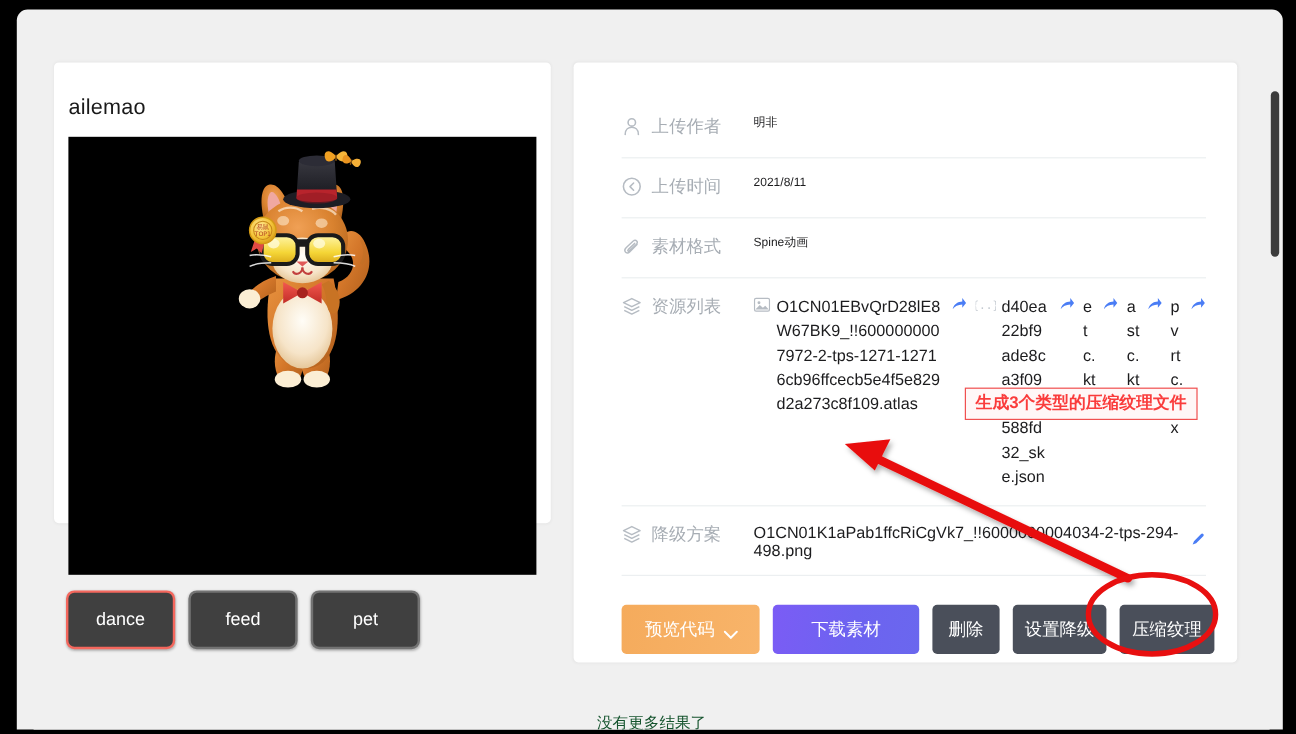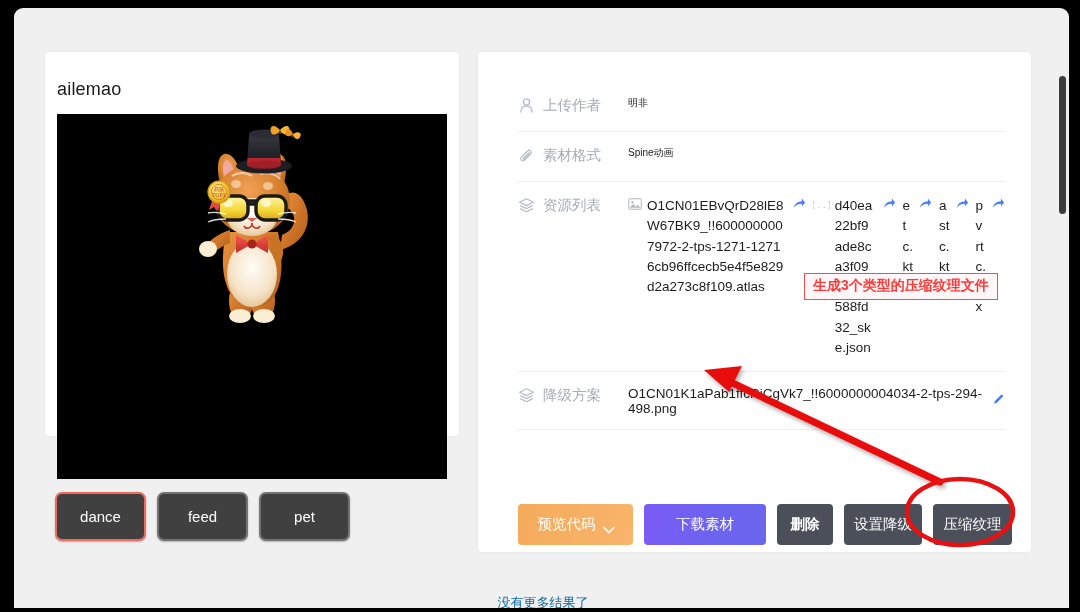--- a/index.html
+++ b/index.html
@@ -199,21 +199,21 @@
     background: linear-gradient(100deg, #7b5cf5 0%, #6d63f0 55%, #6a67ee 100%);
   }
   .btn-preview {
     width: 115px;
     background: linear-gradient(100deg, #f5ab5c 0%, #f8b46a 100%);
     gap: 7px;
   }
   .btn-dark {
     background: #4a4f5a;
   }
-  .btn-delete { width: 56px; font-weight: bold; }
+  .btn-delete { width: 56px; }
   .btn-setdegrade { width: 78px; }
   .btn-compress { width: 79px; }
 
   .chev {
     display: inline-block;
     width: 11px; height: 7px;
   }
 
   
   .anno-svg {
@@ -222,21 +222,21 @@
     width: 1080px; height: 612px;
     pointer-events: none;
   }
 
   
   .footer-note {
     position: absolute;
     left: 0; right: 0;
     bottom: -4px;
     text-align: center;
-    color: #0369a1;
+    color: #14532d;
     font-size: 13px;
   }
   .footer-strip {
     position: absolute;
     left: 14px; right: 11px;
     bottom: 0;
     height: 16px;
     background: #f0f0f0;
     overflow: hidden;
   }
@@ -391,20 +391,32 @@
               <svg viewBox="0 0 17 17" width="17" height="17">
                   <circle cx="8.5" cy="5" r="3.1" fill="none" stroke="#b6bcc3" stroke-width="1.3"></circle>
                   <path d="M3 15 C3 10.6 6 9 8.5 9 C11 9 14 10.6 14 15" fill="none" stroke="#b6bcc3" stroke-width="1.3" stroke-linecap="round"></path>
                 </svg>
             </span>
             <span>上传作者</span>
           </div>
           <div class="dvalue">明非</div>
         </div>
 
+        <div class="drow">
+          <div class="dlabel">
+            <span class="dicon">
+              <svg viewBox="0 0 17 17" width="17" height="17">
+                  <circle cx="8.5" cy="8.5" r="7" fill="none" stroke="#b6bcc3" stroke-width="1.3"></circle>
+                  <path d="M10 5.5 L7 8.5 L10 11.5" fill="none" stroke="#b6bcc3" stroke-width="1.3" stroke-linecap="round" stroke-linejoin="round"></path>
+                </svg>
+            </span>
+            <span>上传时间</span>
+          </div>
+          <div class="dvalue">2021/8/11</div>
+        </div>
 
         <div class="drow">
           <div class="dlabel">
             <span class="dicon">
               <svg viewBox="0 0 17 17" width="17" height="17">
                   <path d="M12.5 5 L6 11.5 C4.8 12.7 3 12.7 2.2 11.5 C1.4 10.4 1.8 9 2.9 7.9 L9.4 1.8 C10.2 1 11.5 1.1 12.2 1.9 C12.9 2.7 12.8 3.9 12 4.7 L5.8 10.6 C5.4 11 4.9 11 4.6 10.7 C4.3 10.4 4.3 9.9 4.7 9.5 L10.5 4" fill="none" stroke="#b6bcc3" stroke-width="1.25" stroke-linecap="round" transform="translate(1,2) scale(0.95)"></path>
                 </svg>
             </span>
             <span>素材格式</span>
           </div>

